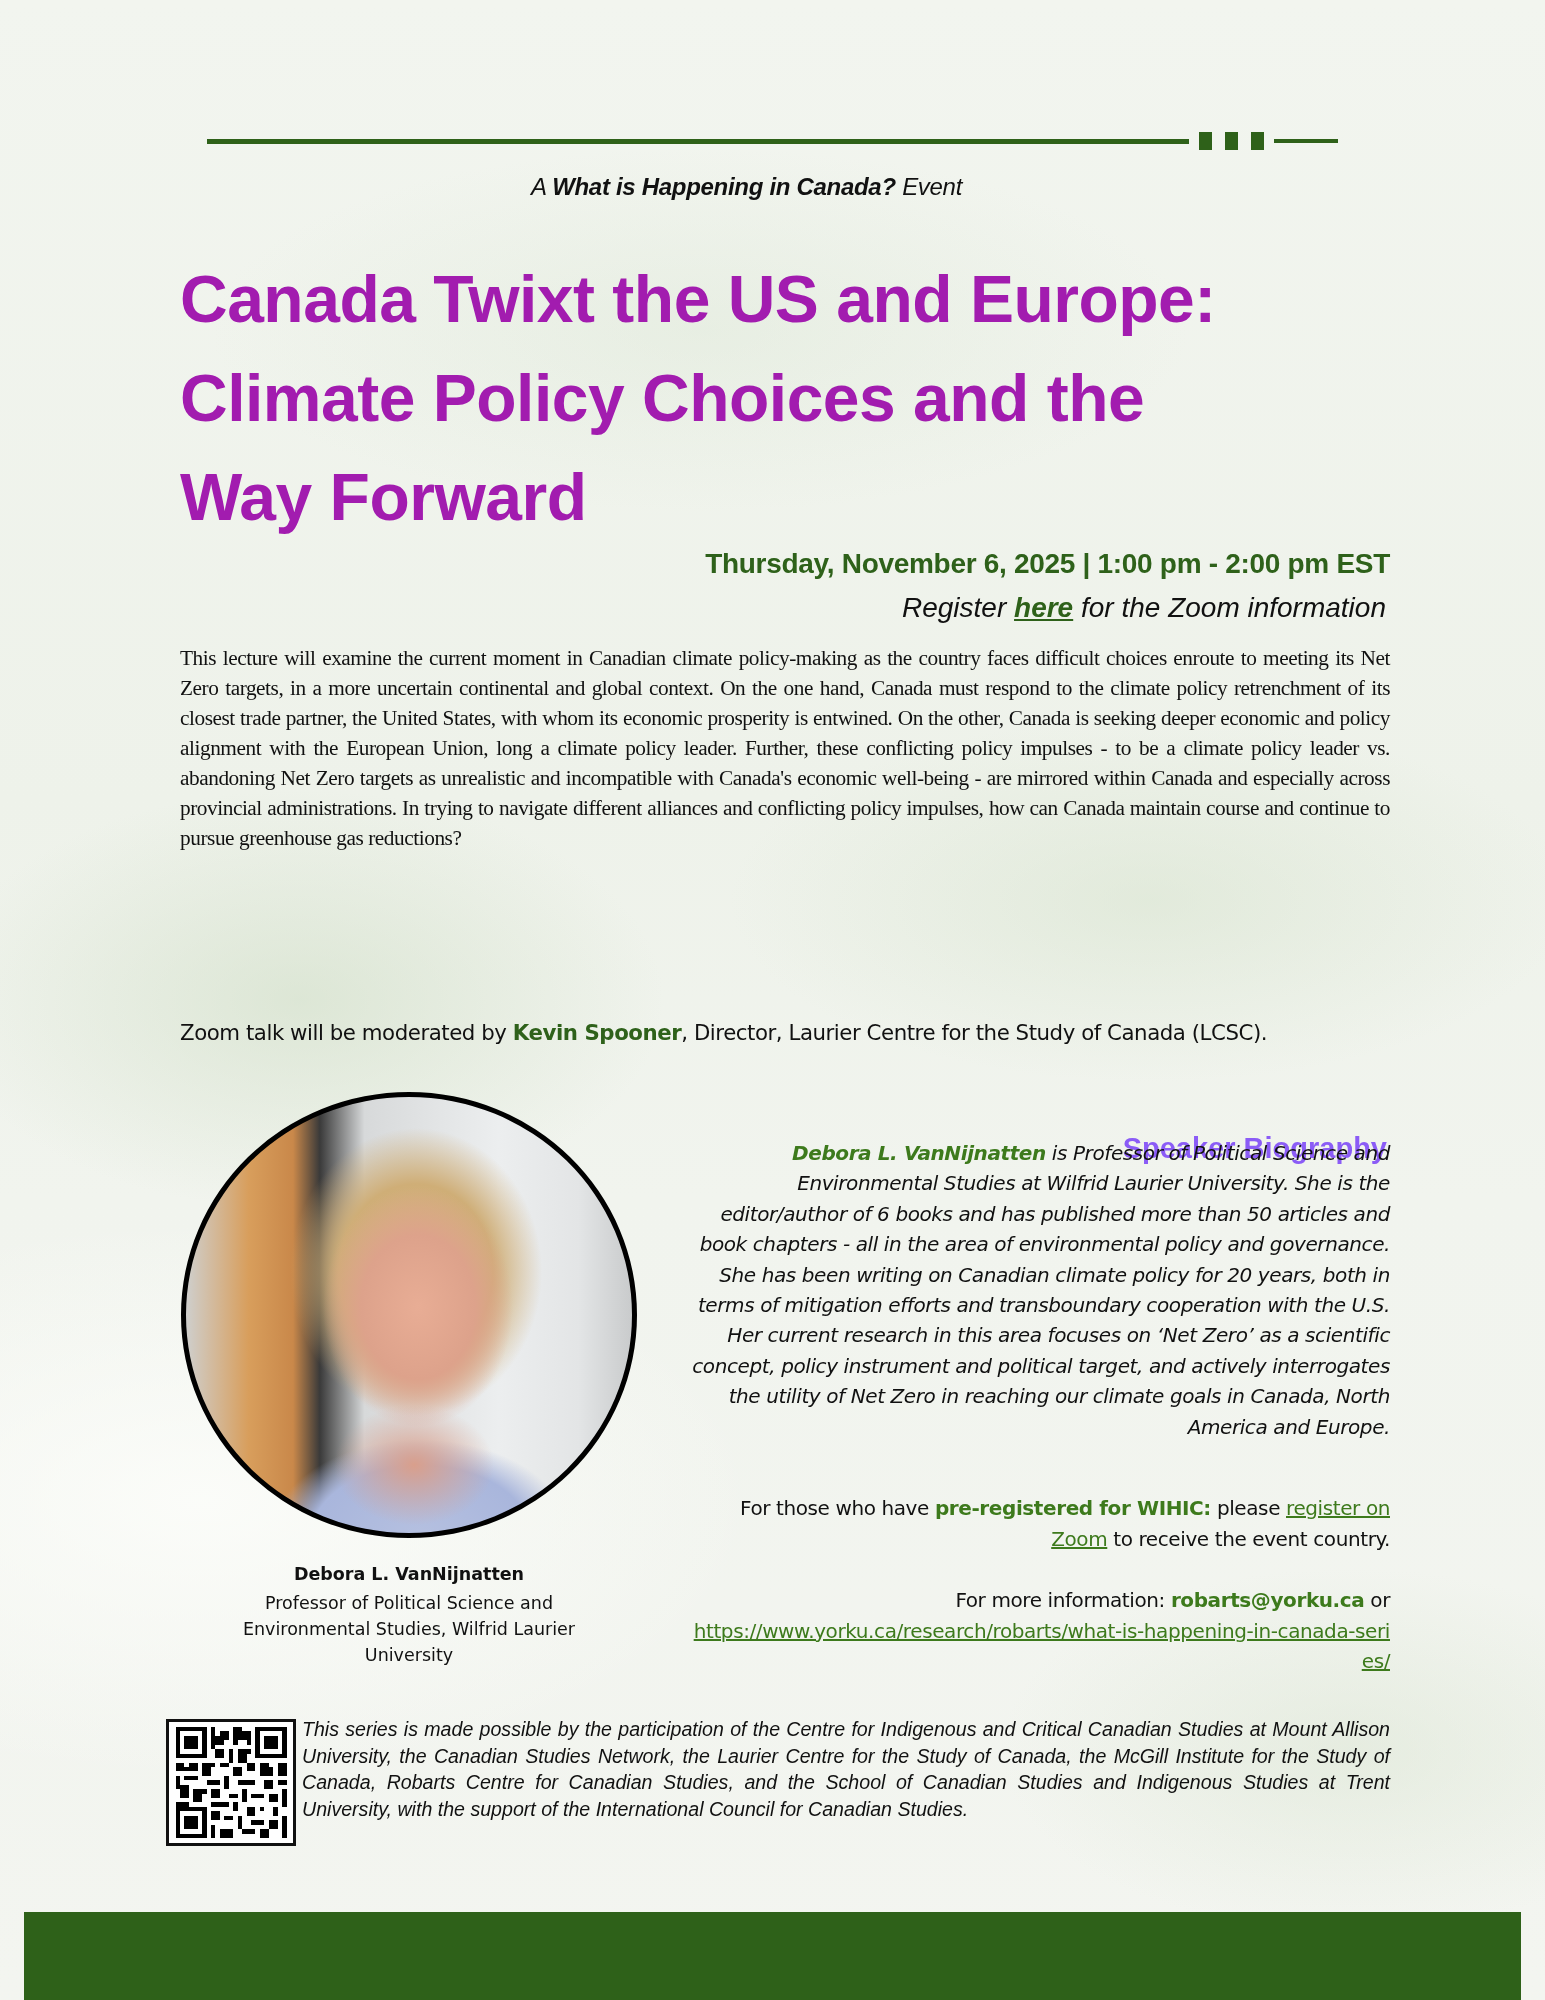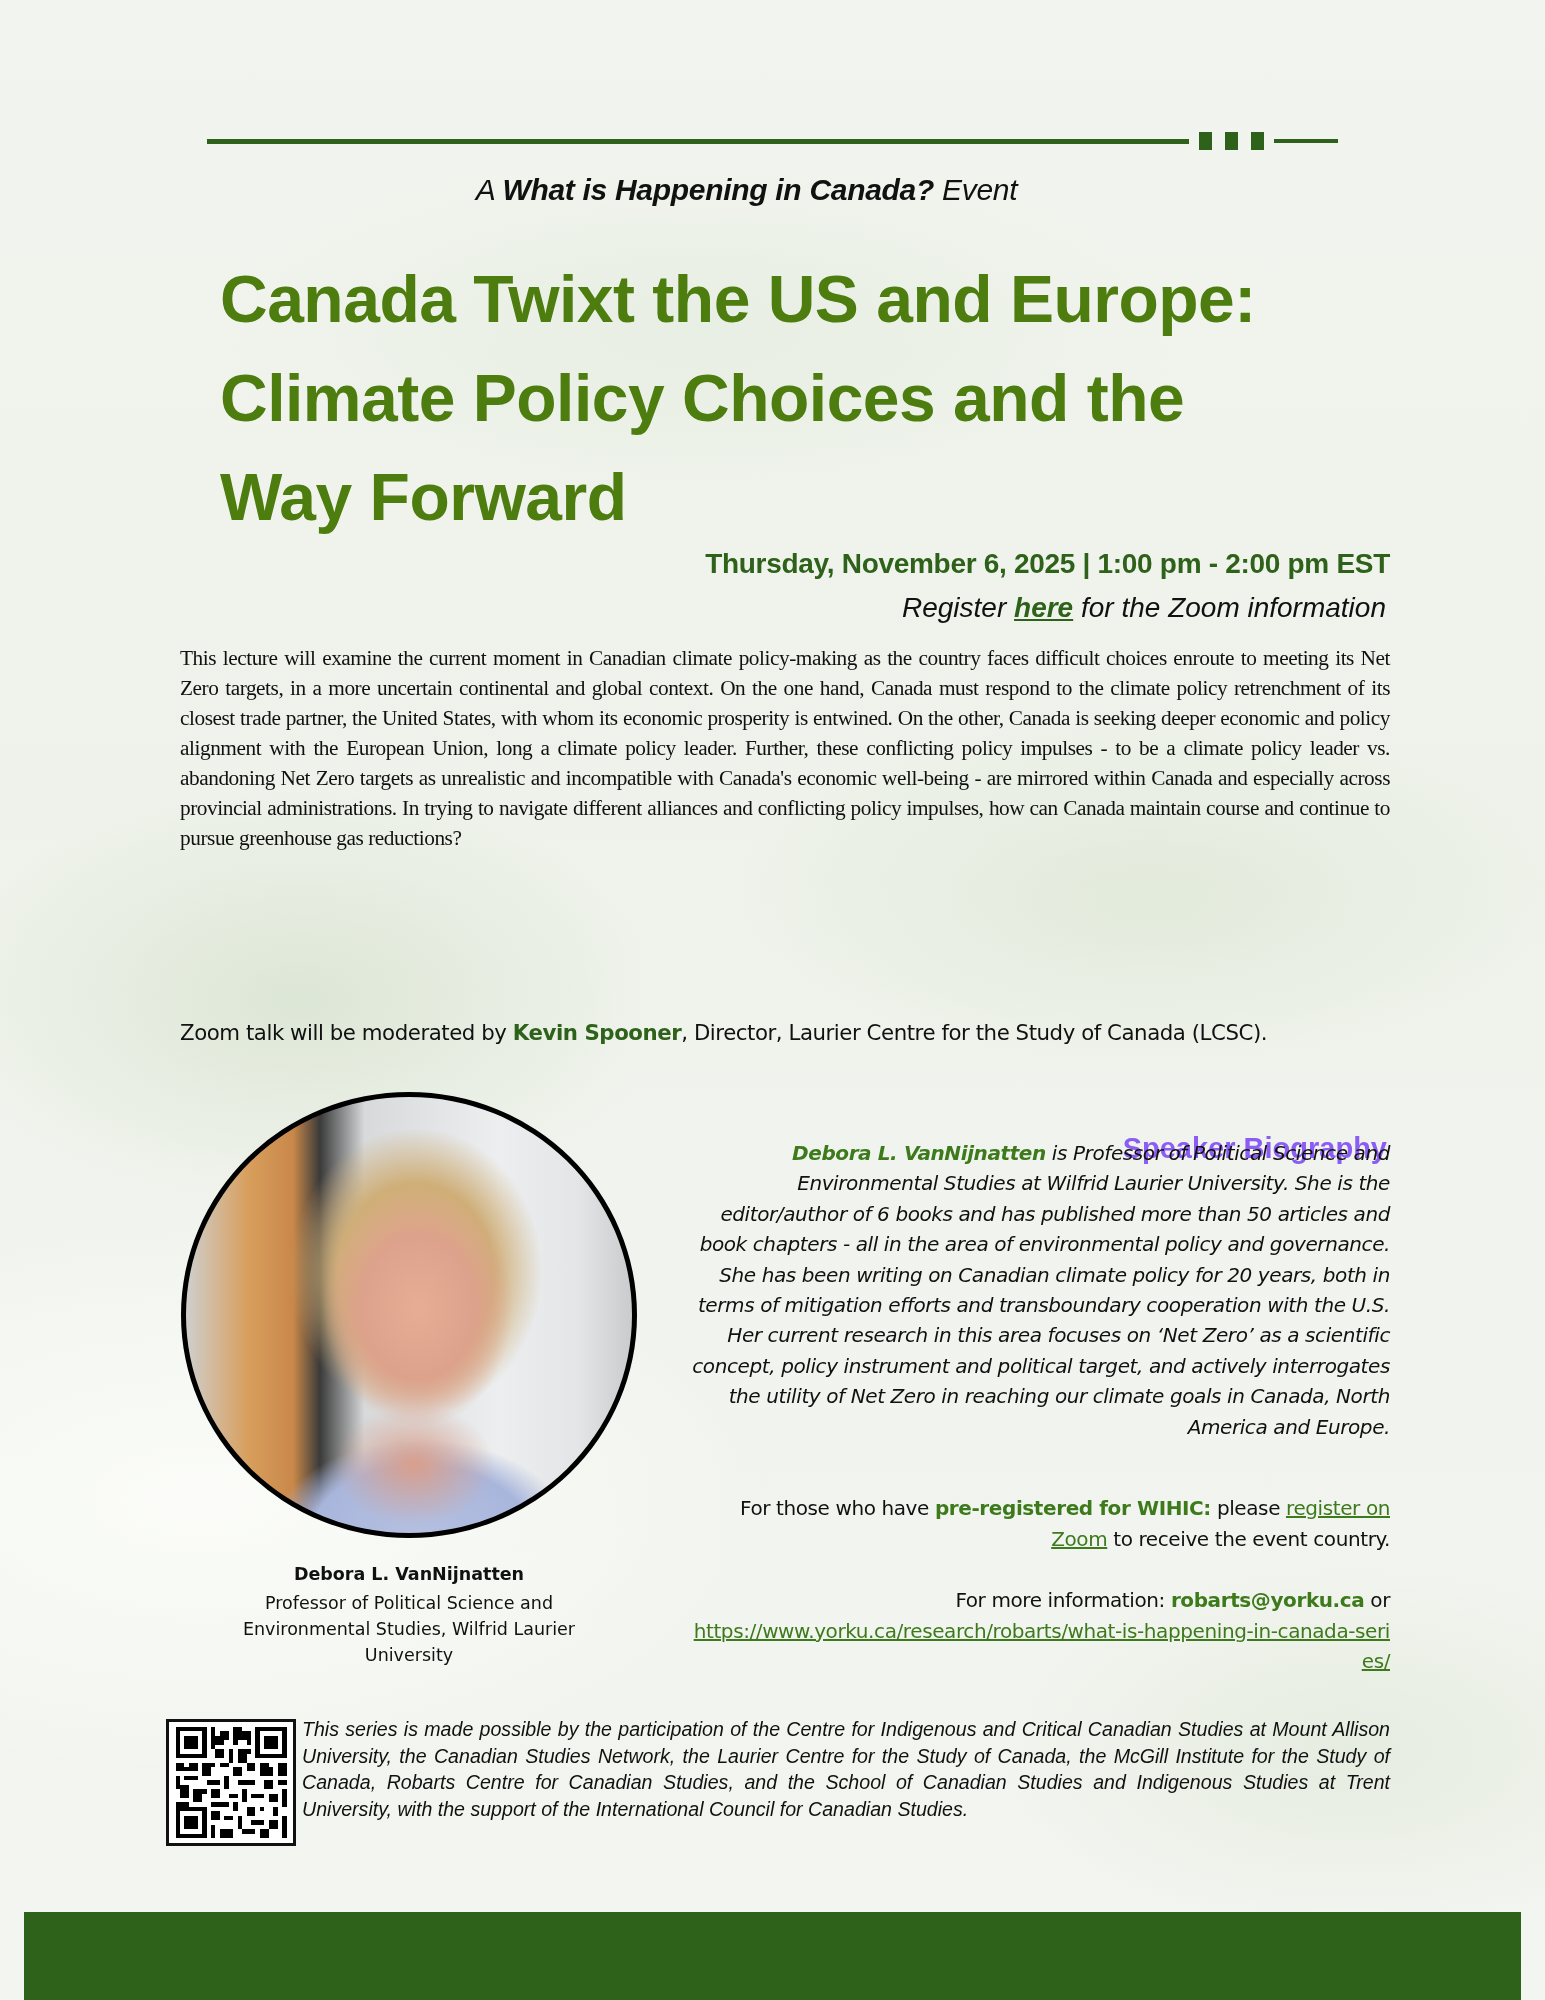--- a/index.html
+++ b/index.html
@@ -16,26 +16,26 @@
     font-family:"DejaVu Sans", sans-serif; color:#111;
   }
   .abs { position:absolute; }
 
   
   .rule-left { left:207px; top:139px; width:982px; height:5px; background:#2e6119; }
   .rule-block { top:132px; width:13px; height:18px; background:#2e6119; }
   .rule-right { left:1274px; top:139px; width:64px; height:4px; background:#2e6119; }
 
   .kicker { left:0; width:1493px; top:173px; text-align:center;
-    font-family:"Liberation Sans", sans-serif; font-size:30px; font-style:italic; color:#111; letter-spacing:-0.3px; }
+    font-family:"Liberation Sans", sans-serif; font-size:24px; font-style:italic; color:#111; letter-spacing:-0.3px; }
   .kicker b { font-weight:700; }
 
   .title { left:180px; top:250px; width:1240px;
     font-family:"Liberation Sans", sans-serif; font-weight:700; font-size:66px; line-height:99px;
-    color:#4d7c0f; letter-spacing:-0.5px;margin-left:40px; }
+    color:#a21caf; letter-spacing:-0.5px; }
 
   .date { right:155px; top:548px; text-align:center;
     font-family:"Liberation Sans", sans-serif; font-weight:700; font-size:28px; color:#2e611a; letter-spacing:-0.3px; }
   .register { right:159px; top:592px; text-align:right;
     font-family:"Liberation Sans", sans-serif; font-style:italic; font-size:28px; color:#111; }
   .register a { color:#2e611a; font-weight:700; text-decoration:underline; }
 
   .para { left:180px; width:1210px; font-family:"DejaVu Sans", sans-serif;
     font-size:21.3px; line-height:30px; text-align:justify; text-align-last:left; color:#111; letter-spacing:-0.45px; }
   .para1 { top:643px;font-family:Liberation Serif, serif; }

